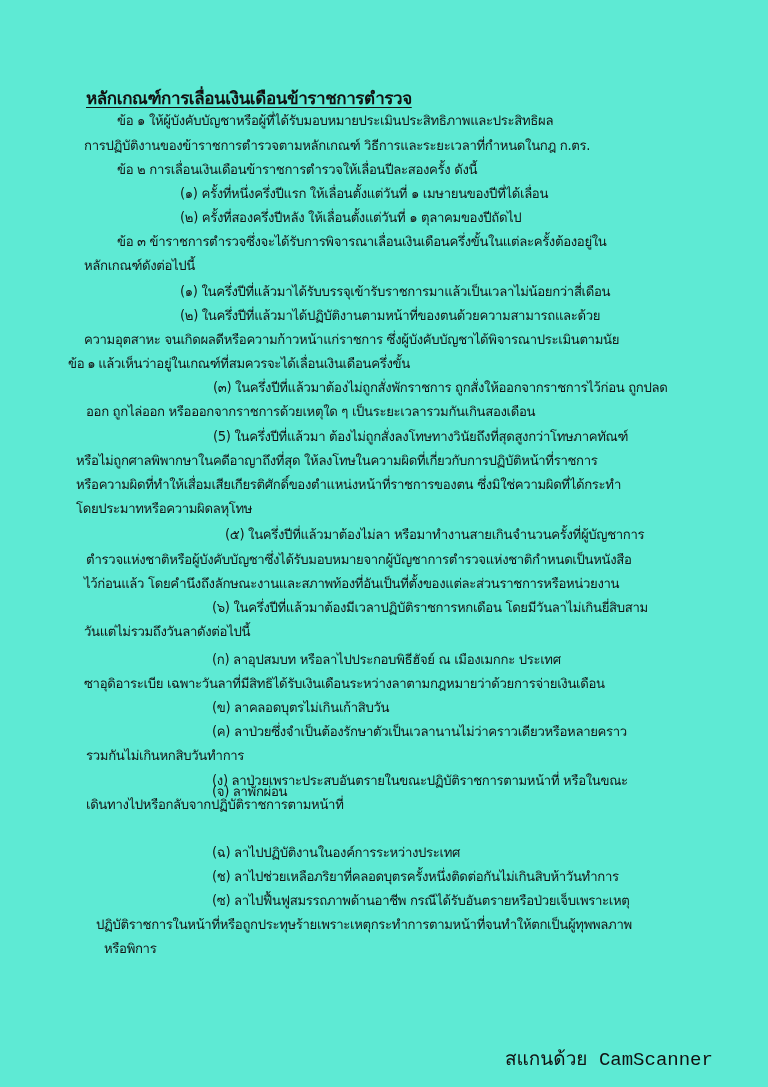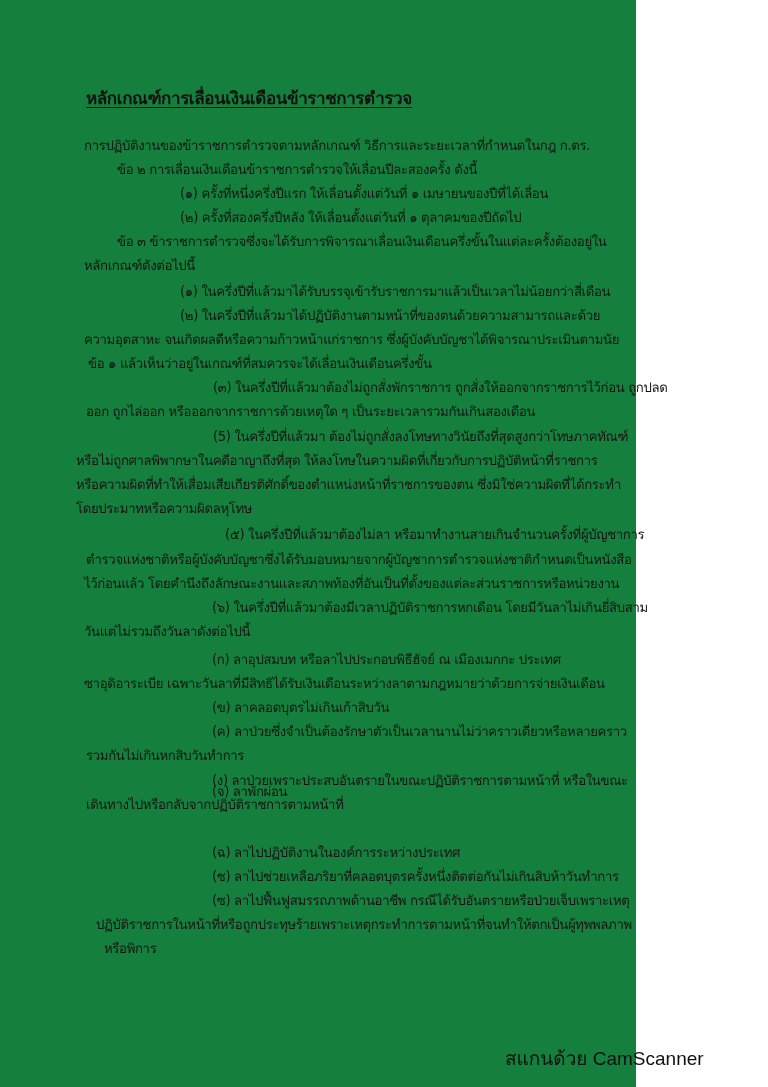--- a/index.html
+++ b/index.html
@@ -1,54 +1,55 @@
 <!DOCTYPE html>
 <html><head>
 <meta charset="utf-8">
 <style>
   html, body { margin: 0; padding: 0; }
   body {
     width: 768px; height: 1087px; background: #ffffff;
     position: relative; overflow: hidden;
     font-family: "DejaVu Sans", sans-serif; color: #111;
   }
-  .page { position: absolute; left: 0; top: 0; width: 636px; height: 1087px; background: #15803d; }
+  .page { position: absolute; left: 0; top: 0; width: 768px; height: 1087px; background: #5eead4; }
   .line {
     position: absolute; white-space: nowrap;
     font-size: 13.2px; line-height: 20px; color: #141414;
     letter-spacing: -0.35px;
   }
   .title {
     position: absolute; left: 86px; top: 84px;
     font-size: 17px; font-weight: bold; text-decoration: underline;
     text-underline-offset: 3px; letter-spacing: -0.4px; color: #111;
     white-space: nowrap;
   }
   .footer {
     position: absolute; left: 505px; top: 1043px;
     font-size: 19px; color: #111; white-space: nowrap;
-    font-family: Liberation Sans, sans-serif;
+    font-family: Liberation Mono, monospace;
   }
 </style>
 </head>
 <body>
 
 <div class="page">
   <div class="title">หลักเกณฑ์การเลื่อนเงินเดือนข้าราชการตำรวจ</div>
 
+  <div class="line" style="left:117px;top:111px;">ข้อ ๑  ให้ผู้บังคับบัญชาหรือผู้ที่ได้รับมอบหมายประเมินประสิทธิภาพและประสิทธิผล</div>
   <div class="line" style="left:84px;top:136px;">การปฏิบัติงานของข้าราชการตำรวจตามหลักเกณฑ์ วิธีการและระยะเวลาที่กำหนดในกฎ ก.ตร.</div>
   <div class="line" style="left:117px;top:160px;">ข้อ ๒  การเลื่อนเงินเดือนข้าราชการตำรวจให้เลื่อนปีละสองครั้ง ดังนี้</div>
   <div class="line" style="left:180px;top:184px;">(๑) ครั้งที่หนึ่งครึ่งปีแรก ให้เลื่อนตั้งแต่วันที่ ๑ เมษายนของปีที่ได้เลื่อน</div>
   <div class="line" style="left:180px;top:208px;">(๒) ครั้งที่สองครึ่งปีหลัง ให้เลื่อนตั้งแต่วันที่ ๑ ตุลาคมของปีถัดไป</div>
   <div class="line" style="left:117px;top:232px;">ข้อ ๓ ข้าราชการตำรวจซึ่งจะได้รับการพิจารณาเลื่อนเงินเดือนครึ่งขั้นในแต่ละครั้งต้องอยู่ใน</div>
   <div class="line" style="left:84px;top:256px;">หลักเกณฑ์ดังต่อไปนี้</div>
   <div class="line" style="left:180px;top:282px;">(๑) ในครึ่งปีที่แล้วมาได้รับบรรจุเข้ารับราชการมาแล้วเป็นเวลาไม่น้อยกว่าสี่เดือน</div>
   <div class="line" style="left:180px;top:306px;">(๒) ในครึ่งปีที่แล้วมาได้ปฏิบัติงานตามหน้าที่ของตนด้วยความสามารถและด้วย</div>
   <div class="line" style="left:84px;top:330px;">ความอุตสาหะ จนเกิดผลดีหรือความก้าวหน้าแก่ราชการ  ซึ่งผู้บังคับบัญชาได้พิจารณาประเมินตามนัย</div>
-  <div class="line" style="left:88px;top:354px;">ข้อ ๑ แล้วเห็นว่าอยู่ในเกณฑ์ที่สมควรจะได้เลื่อนเงินเดือนครึ่งขั้น</div>
+  <div class="line" style="left:68px;top:354px;font-family:Liberation Serif, serif;">ข้อ ๑ แล้วเห็นว่าอยู่ในเกณฑ์ที่สมควรจะได้เลื่อนเงินเดือนครึ่งขั้น</div>
   <div class="line" style="left:213px;top:378px;">(๓) ในครึ่งปีที่แล้วมาต้องไม่ถูกสั่งพักราชการ ถูกสั่งให้ออกจากราชการไว้ก่อน ถูกปลด</div>
   <div class="line" style="left:86px;top:402px;">ออก ถูกไล่ออก หรือออกจากราชการด้วยเหตุใด ๆ เป็นระยะเวลารวมกันเกินสองเดือน</div>
   <div class="line" style="left:213px;top:427px;">(5) ในครึ่งปีที่แล้วมา ต้องไม่ถูกสั่งลงโทษทางวินัยถึงที่สุดสูงกว่าโทษภาคทัณฑ์</div>
   <div class="line" style="left:76px;top:451px;">หรือไม่ถูกศาลพิพากษาในคดีอาญาถึงที่สุด ให้ลงโทษในความผิดที่เกี่ยวกับการปฏิบัติหน้าที่ราชการ</div>
   <div class="line" style="left:76px;top:475px;">หรือความผิดที่ทำให้เสื่อมเสียเกียรติศักดิ์ของตำแหน่งหน้าที่ราชการของตน ซึ่งมิใช่ความผิดที่ได้กระทำ</div>
   <div class="line" style="left:76px;top:499px;">โดยประมาทหรือความผิดลหุโทษ</div>
   <div class="line" style="left:225px;top:525px;">(๕) ในครึ่งปีที่แล้วมาต้องไม่ลา หรือมาทำงานสายเกินจำนวนครั้งที่ผู้บัญชาการ</div>
   <div class="line" style="left:86px;top:550px;">ตำรวจแห่งชาติหรือผู้บังคับบัญชาซึ่งได้รับมอบหมายจากผู้บัญชาการตำรวจแห่งชาติกำหนดเป็นหนังสือ</div>
   <div class="line" style="left:84px;top:574px;">ไว้ก่อนแล้ว โดยคำนึงถึงลักษณะงานและสภาพท้องที่อันเป็นที่ตั้งของแต่ละส่วนราชการหรือหน่วยงาน</div>
   <div class="line" style="left:212px;top:598px;">(๖) ในครึ่งปีที่แล้วมาต้องมีเวลาปฏิบัติราชการหกเดือน  โดยมีวันลาไม่เกินยี่สิบสาม</div>

